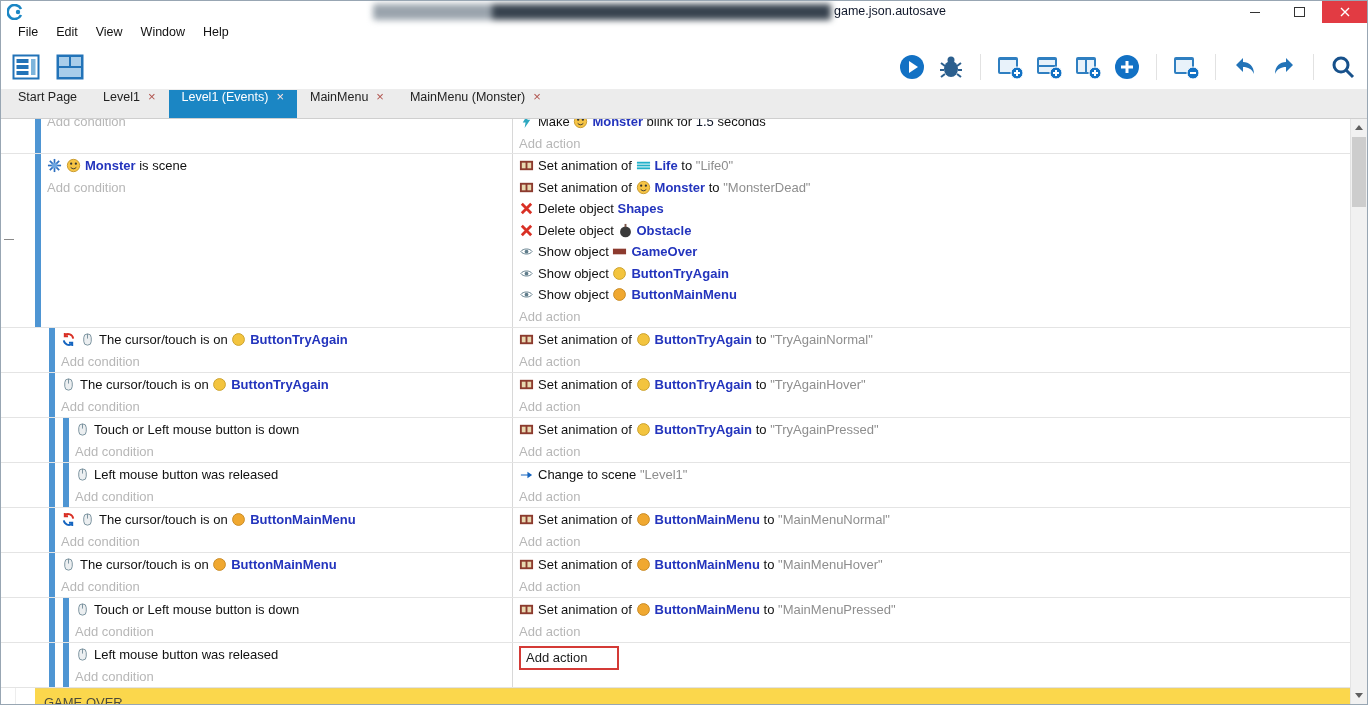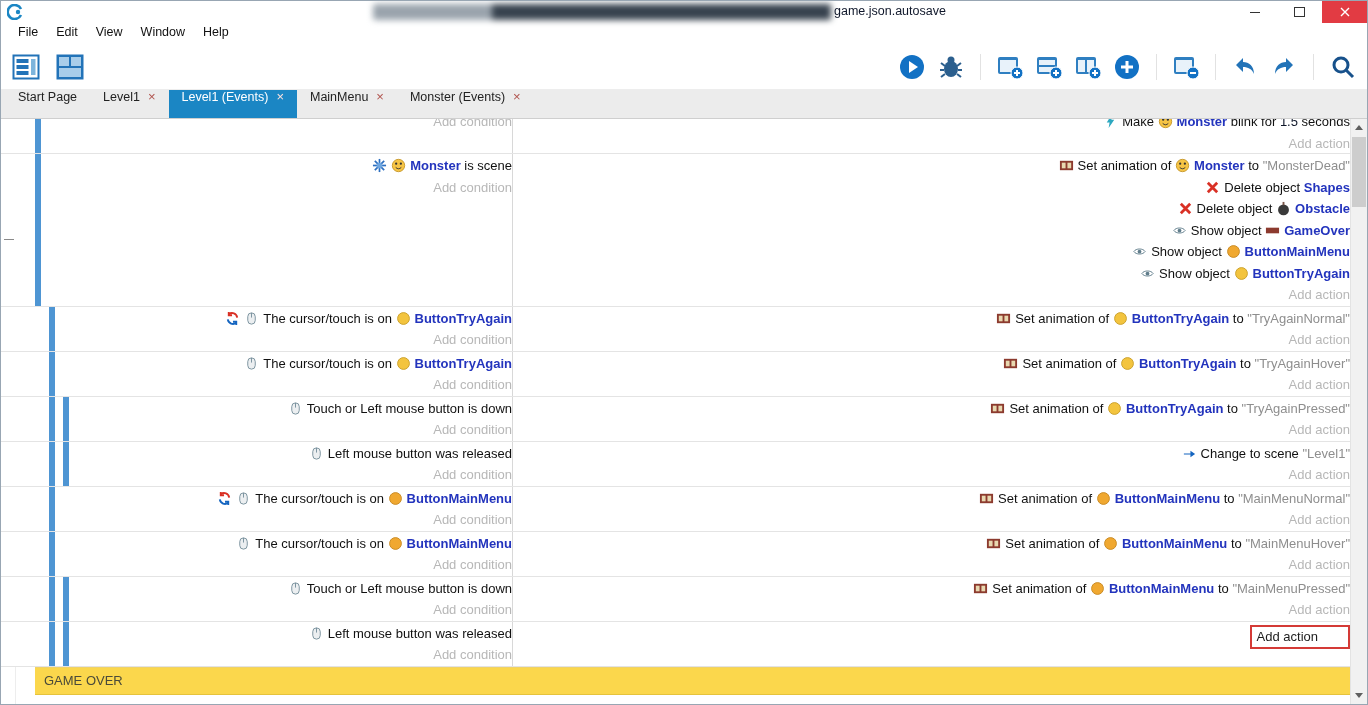--- a/index.html
+++ b/index.html
@@ -31,21 +31,21 @@
   .tb-icon.lg{width:30px;height:30px;}
   .tb-icon.lg svg{width:30px;height:30px;}
   .tb-sep{width:1px;height:26px;background:#e2e2e2;margin:0 4px;}
   
   .tabbar{height:28px;flex:0 0 28px;display:flex;align-items:stretch;background:#ececec;border-bottom:1px solid #cfcfcf;padding-left:4px;}
   .tab{display:flex;padding:0 13px;gap:8px;font-size:12.5px;color:#222;cursor:default;}
   .tab.active{background:#1b86c4;color:#fff;}
   .tab-close{font-size:13px;color:#b0534d;line-height:1;}
   .tab.active .tab-close{color:#ffe3df;}
   
-  .events-wrap{flex:1;min-height:0;display:flex;text-align:right;}
+  .events-wrap{flex:1;min-height:0;display:flex;}
   .sheet{flex:1;position:relative;background:#fff;overflow:hidden;}
   .sheet-rail{position:absolute;left:14px;top:0;bottom:0;border-left:1px solid #ededed;}
   .collapse-marker{position:absolute;left:3px;top:120px;width:10px;border-top:1px solid #8a8a8a;z-index:3;}
   .event-row{position:relative;display:flex;border-bottom:1px solid #e4e4e4;background:#fff;}
   .event-row.partial{height:34px;overflow:hidden;}
   .indent-bar{position:absolute;top:0;bottom:0;width:6px;background:#4e95d3;}
   .cond-cell{width:512px;flex:0 0 512px;box-sizing:border-box;border-right:1px solid #d8d8d8;padding-top:1px;}
   .act-cell{flex:1;padding:1px 0 0 6px;min-width:0;}
   .evt-line{line-height:21.5px;white-space:nowrap;overflow:hidden;}
   .evt-line.cut{margin-top:-9px;}
@@ -221,21 +221,21 @@
       </div>
       <div class="tab active">
         <span class="tab-label">Level1 (Events)</span>
         <span class="tab-close">×</span>
       </div>
       <div class="tab">
         <span class="tab-label">MainMenu</span>
         <span class="tab-close">×</span>
       </div>
       <div class="tab">
-        <span class="tab-label">Monster (Events)</span>
+        <span class="tab-label">MainMenu (Monster)</span>
         <span class="tab-close">×</span>
       </div>
     </div>
 
   <div class="events-wrap">
     <div class="sheet" id="sheet">
       <div class="sheet-rail"></div>
       <div class="collapse-marker"></div>
     <div class="event-row partial">
           <span class="indent-bar" style="left: 34px;"></span>
@@ -272,20 +272,31 @@
                   <path d="M5 10c2 2 4 2 6 0" stroke="#333" fill="none"></path>
                 </svg></span><span class="obj">Monster</span><span class="txt"> is scene</span></div>
             <div class="evt-line"><span class="add-link">Add condition</span></div>
           </div>
           <div class="act-cell">
             <div class="evt-line"><span class="seg-icon"><svg viewBox="0 0 16 16">
                   <rect x="1" y="3" width="14" height="10" fill="#8c3a2e"></rect>
                   <rect x="3" y="5" width="4" height="6" fill="#e8d8b0"></rect>
                   <rect x="9" y="5" width="4" height="6" fill="#e8d8b0"></rect>
                 </svg></span><span class="txt">Set animation of </span><span class="seg-icon"><svg viewBox="0 0 16 16">
+                  <g stroke="#21b0c9" stroke-width="2" fill="none">
+                    <path d="M1 5h14"></path>
+                    <path d="M1 8h14"></path>
+                    <path d="M1 11h14"></path>
+                  </g>
+                </svg></span><span class="obj">Life</span><span class="txt"> to </span><span class="val">"Life0"</span></div>
+            <div class="evt-line"><span class="seg-icon"><svg viewBox="0 0 16 16">
+                  <rect x="1" y="3" width="14" height="10" fill="#8c3a2e"></rect>
+                  <rect x="3" y="5" width="4" height="6" fill="#e8d8b0"></rect>
+                  <rect x="9" y="5" width="4" height="6" fill="#e8d8b0"></rect>
+                </svg></span><span class="txt">Set animation of </span><span class="seg-icon"><svg viewBox="0 0 16 16">
                   <circle cx="8" cy="8" r="6.6" fill="#f6c445" stroke="#c79a2e"></circle>
                   <circle cx="5.5" cy="6" r="1.2" fill="#333"></circle>
                   <circle cx="10.5" cy="6" r="1.2" fill="#333"></circle>
                   <path d="M5 10c2 2 4 2 6 0" stroke="#333" fill="none"></path>
                 </svg></span><span class="obj">Monster</span><span class="txt"> to </span><span class="val">"MonsterDead"</span></div>
             <div class="evt-line"><span class="seg-icon"><svg viewBox="0 0 16 16">
                   <path d="M3 3L13 13M13 3L3 13" stroke="#d93025" stroke-width="3"></path>
                 </svg></span><span class="txt">Delete object </span><span class="obj">Shapes</span></div>
             <div class="evt-line"><span class="seg-icon"><svg viewBox="0 0 16 16">
                   <path d="M3 3L13 13M13 3L3 13" stroke="#d93025" stroke-width="3"></path>
@@ -296,28 +307,28 @@
             <div class="evt-line"><span class="seg-icon"><svg viewBox="0 0 16 16">
                   <path d="M2 8c2.2-3.6 9.8-3.6 12 0-2.2 3.6-9.8 3.6-12 0z" fill="#fff" stroke="#607d8b"></path>
                   <circle cx="8" cy="8" r="2" fill="#607d8b"></circle>
                 </svg></span><span class="txt">Show object </span><span class="seg-icon"><svg viewBox="0 0 16 16">
                   <rect x="1" y="5" width="14" height="6" fill="#8c3a2e"></rect>
                 </svg></span><span class="obj">GameOver</span></div>
             <div class="evt-line"><span class="seg-icon"><svg viewBox="0 0 16 16">
                   <path d="M2 8c2.2-3.6 9.8-3.6 12 0-2.2 3.6-9.8 3.6-12 0z" fill="#fff" stroke="#607d8b"></path>
                   <circle cx="8" cy="8" r="2" fill="#607d8b"></circle>
                 </svg></span><span class="txt">Show object </span><span class="seg-icon"><svg viewBox="0 0 16 16">
-                  <circle cx="8" cy="8" r="6.3" fill="#f0a830" stroke="#c88a24"></circle>
-                </svg></span><span class="obj">ButtonMainMenu</span></div>
+                  <circle cx="8" cy="8" r="6.3" fill="#f3c43e" stroke="#caa02c"></circle>
+                </svg></span><span class="obj">ButtonTryAgain</span></div>
             <div class="evt-line"><span class="seg-icon"><svg viewBox="0 0 16 16">
                   <path d="M2 8c2.2-3.6 9.8-3.6 12 0-2.2 3.6-9.8 3.6-12 0z" fill="#fff" stroke="#607d8b"></path>
                   <circle cx="8" cy="8" r="2" fill="#607d8b"></circle>
                 </svg></span><span class="txt">Show object </span><span class="seg-icon"><svg viewBox="0 0 16 16">
-                  <circle cx="8" cy="8" r="6.3" fill="#f3c43e" stroke="#caa02c"></circle>
-                </svg></span><span class="obj">ButtonTryAgain</span></div>
+                  <circle cx="8" cy="8" r="6.3" fill="#f0a830" stroke="#c88a24"></circle>
+                </svg></span><span class="obj">ButtonMainMenu</span></div>
             <div class="evt-line"><span class="add-link">Add action</span></div>
           </div>
         </div>
         <div class="event-row">
           <span class="indent-bar" style="left: 48px;"></span>
           <div class="cond-cell" style="padding-left: 60px;">
             <div class="evt-line"><span class="seg-icon"><svg viewBox="0 0 16 16" fill="none">
                   <path d="M13 7A5.5 5.5 0 0 0 4 3.5" stroke="#d93025" stroke-width="2"></path>
                   <path d="M4 1v3.5h3.5" stroke="#d93025" stroke-width="2"></path>
                   <path d="M3 9a5.5 5.5 0 0 0 9 3.5" stroke="#1565c0" stroke-width="2"></path>

